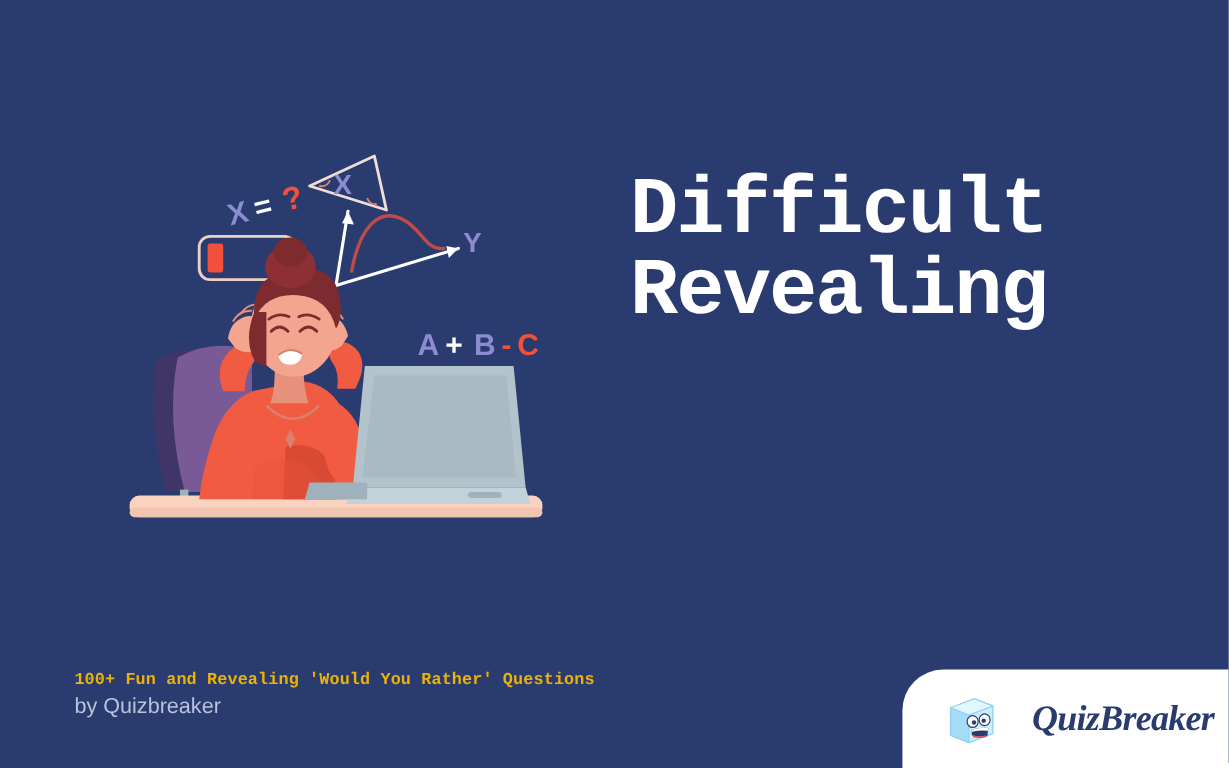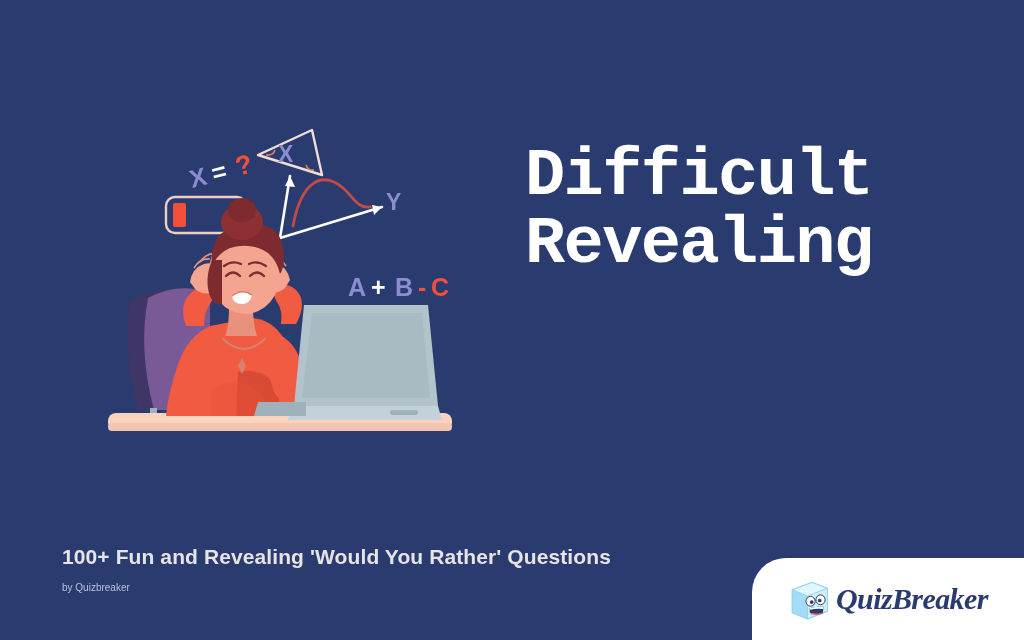--- a/index.html
+++ b/index.html
@@ -39,47 +39,48 @@
     letter-spacing:-1.6px;
     white-space:nowrap;
   }
 
   
   #caption{
     position:absolute;
     left:62px; bottom:42px;
   }
   #caption .cap-title{
-    color:#e5e5e5;
-    font-size:21px;
+    color:#eab308;
+    font-size:14px;
     font-weight:700;
     letter-spacing:.1px;
     line-height:20px;
     white-space:nowrap;
+    font-family:Liberation Mono, monospace;
   }
   #caption .cap-by{
     color:#b9c2dc;
-    font-size:10px;
+    font-size:18px;
     font-weight:400;
     line-height:20px;
-    margin-top:11px;
+    margin-top:1px;
     white-space:nowrap;
   }
 
   
   #logo-card{
     position:absolute;
     right:0; bottom:0;
     width:272px; height:82px;
     background:#ffffff;
     border-top-left-radius:34px;
     display:flex;
     align-items:center;
     padding-left:34px;
-    gap:4px;
+    gap:28px;
   }
   #logo-card .cube{ width:46px; height:46px; flex:0 0 auto; }
   #logo-card .cube svg{ display:block; width:100%; height:100%; }
   #logo-card .wordmark{
     color:#2a3b70;
     font-family:"Liberation Serif","DejaVu Serif",serif;
     font-size:30px;
     font-weight:700;
     font-style:italic;
     letter-spacing:-.6px;

